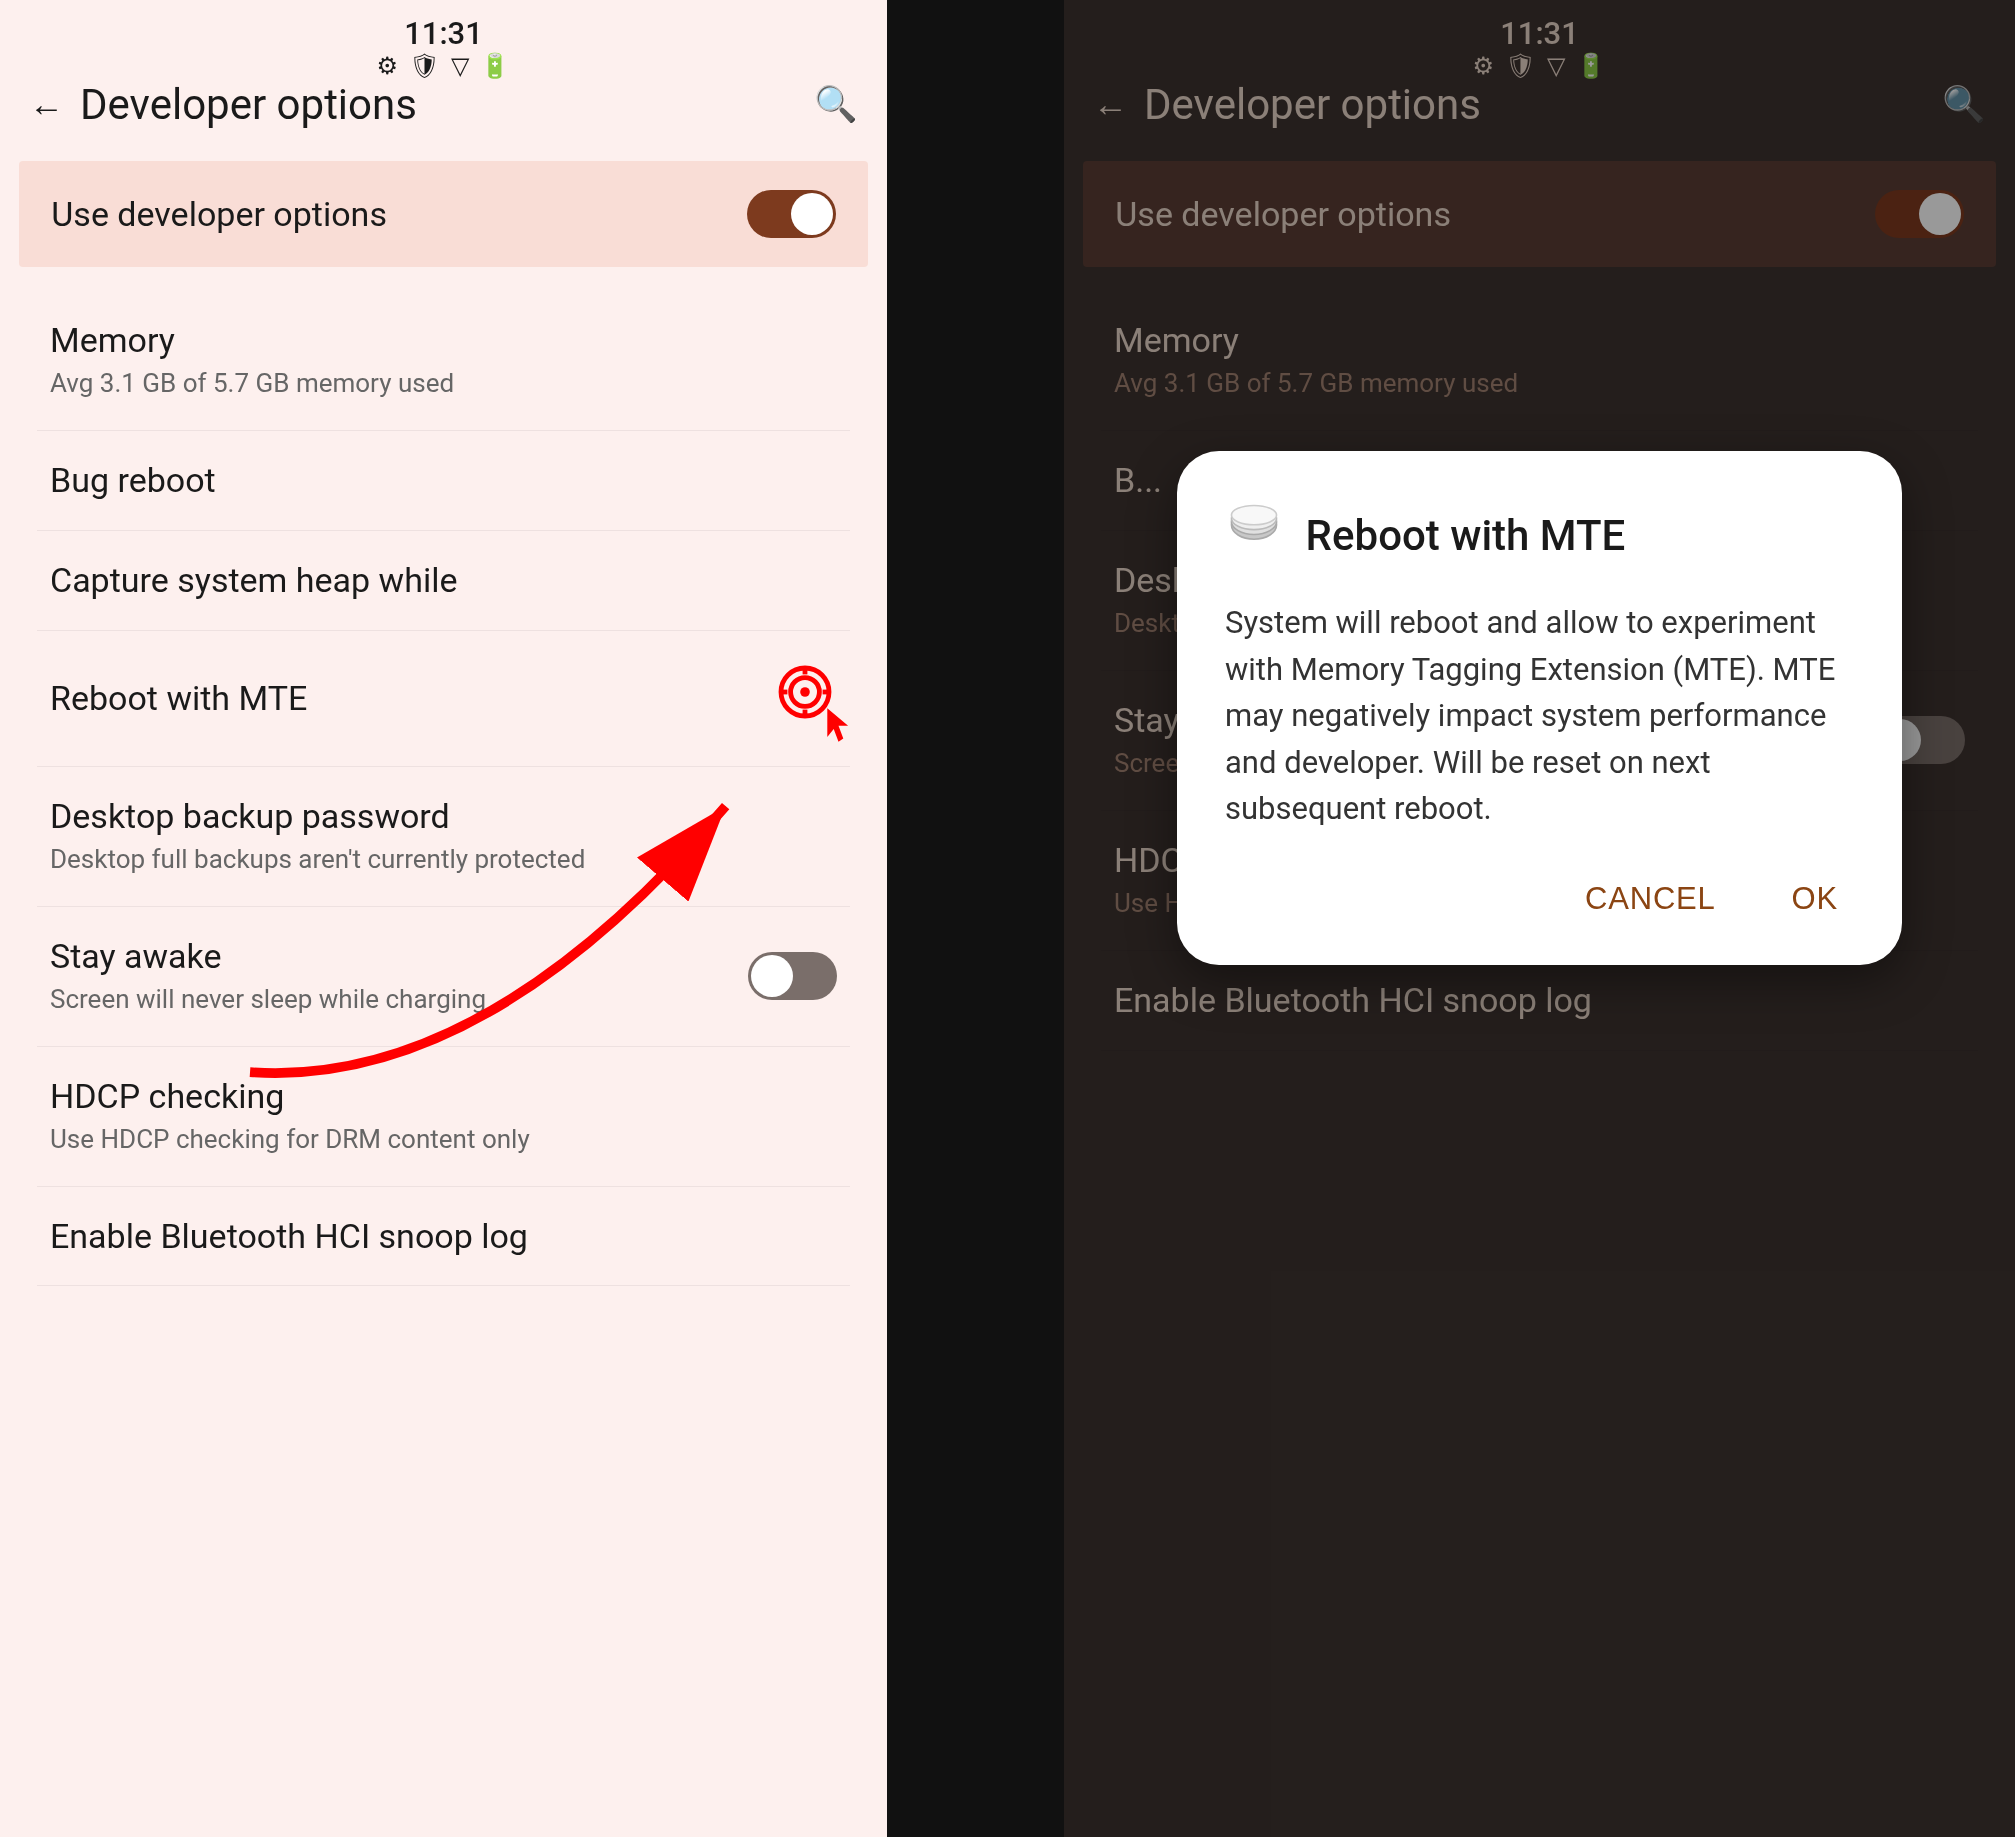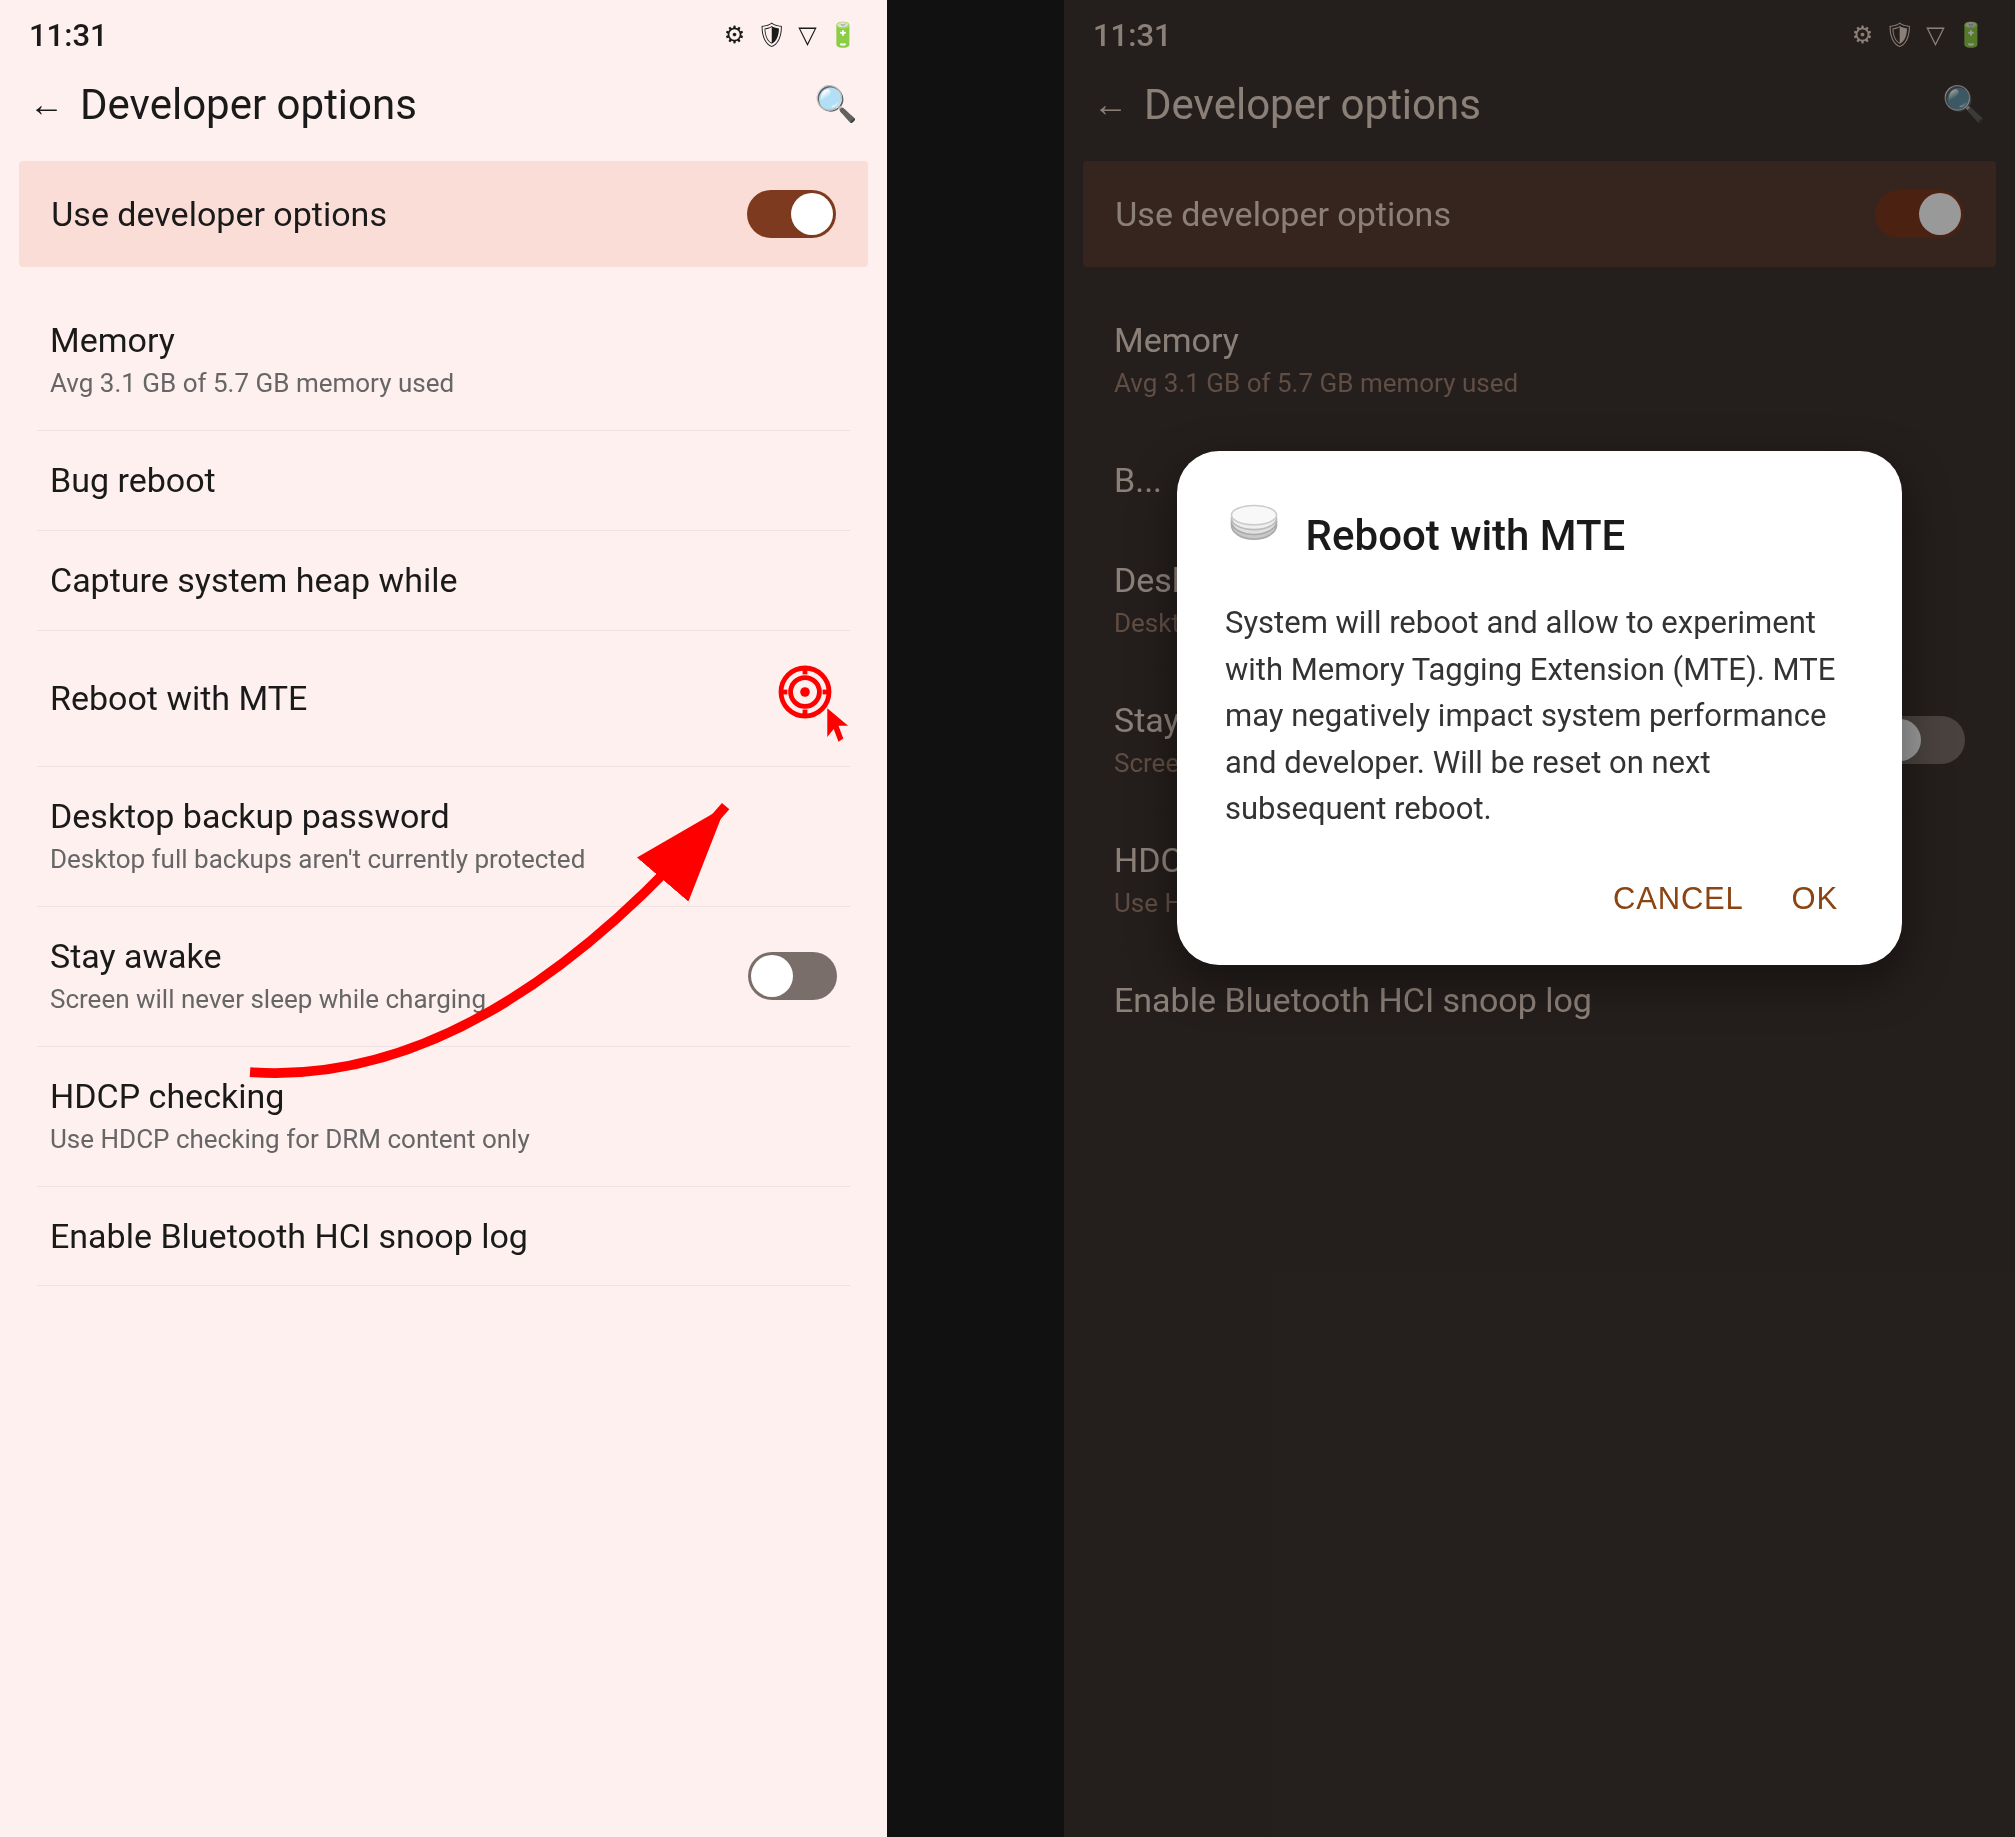--- a/index.html
+++ b/index.html
@@ -38,20 +38,21 @@
       position: relative;
     }
 
     
     .status-bar {
       display: flex;
       justify-content: space-between;
       align-items: center;
       padding: 14.5px 29px 8px 29px;
       height: 64px;
+      flex-direction: column;
     }
     .status-time {
       font-size: 31px;
       font-weight: 500;
       color: #1a1a1a;
     }
     .status-time-dark {
       color: #e8d5c8;
     }
     .status-icons {
@@ -225,21 +226,21 @@
     }
     .dialog-body {
       font-size: 31px;
       color: #333;
       line-height: 1.5;
       margin-bottom: 40px;
     }
     .dialog-buttons {
       display: flex;
       justify-content: flex-end;
-      gap: 16px;
+      gap: 44px;
     }
     .dialog-btn {
       font-size: 31px;
       font-weight: 500;
       color: #8b4513;
       background: none;
       border: none;
       cursor: pointer;
       padding: 8px 16px;
       text-transform: uppercase;

